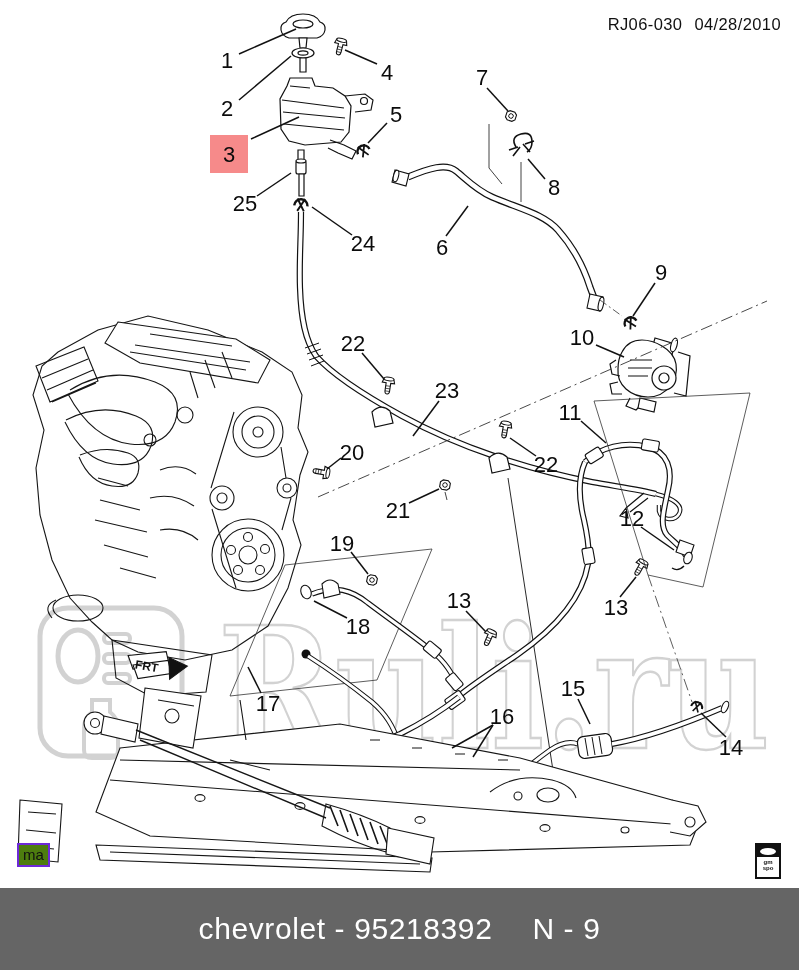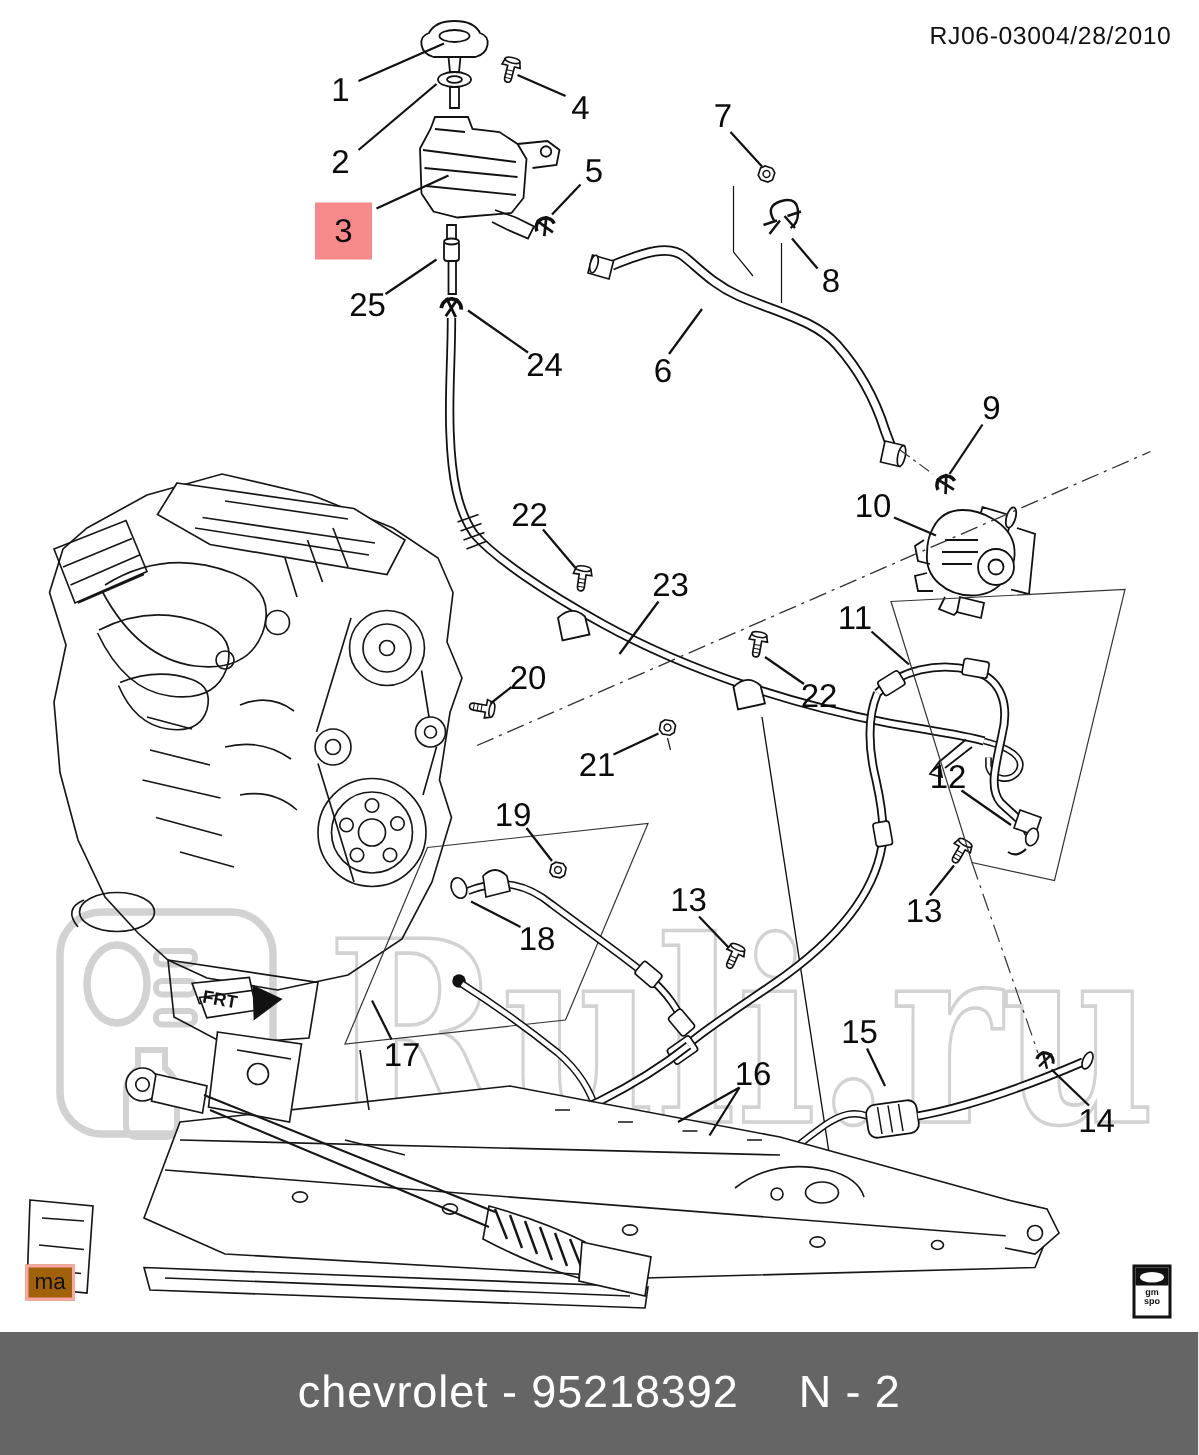--- a/index.html
+++ b/index.html
@@ -1,25 +1,25 @@
 <!DOCTYPE html>
 <html><head>
 <meta charset="utf-8">
 <style>
   html,body{margin:0;padding:0;background:#fff;}
   #stage{position:relative;width:799px;height:970px;background:#fff;overflow:hidden;
          font-family:"Liberation Sans",sans-serif;}
   #hdr{position:absolute;top:15px;right:18px;font-size:16.5px;color:#111;
-       letter-spacing:.4px;display:flex;}
+       letter-spacing:.4px;display:flex;gap:12px;}
   #diagram{position:absolute;left:0;top:0;}
   .callout{font:22px "Liberation Sans",sans-serif;fill:#0b0b0b;}
   #footer{position:absolute;left:0;top:888px;width:799px;height:82px;background:#656565;
           display:flex;align-items:center;justify-content:center;gap:40px;}
   #footer span{color:#fff;font-size:30px;letter-spacing:.6px;}
-  #ma-stamp{position:absolute;left:17px;top:843px;border:2px solid #fca5a5;background:#a16207;
+  #ma-stamp{position:absolute;left:17px;top:843px;border:2px solid #6d28d9;background:#4d7c0f;
             font-size:15px;color:#111;padding:0 4px;line-height:20px;}
   #gmspo-stamp{position:absolute;left:755px;top:843px;width:26px;height:36px;border:2px solid #111;
                background:#fff;box-sizing:border-box;}
   #gmspo-stamp .band{height:12px;background:#111;display:flex;align-items:center;justify-content:center;}
   #gmspo-stamp .oval{width:16px;height:7px;background:#fff;border-radius:50%;}
   #gmspo-stamp .txt{font-size:6px;font-weight:bold;line-height:6px;text-align:center;color:#111;margin-top:2px;}
 </style>
 </head>
 <body>
 
@@ -324,16 +324,16 @@
         <div class="oval"></div>
       </div>
     <div class="txt">
       <div>gm</div>
       <div>spo</div>
     </div>
   </div>
 
   <div id="footer">
     <span>chevrolet - 95218392</span>
-    <span>N - 2</span>
+    <span>N - 9</span>
   </div>
 
 </div>
 
 </body></html>

